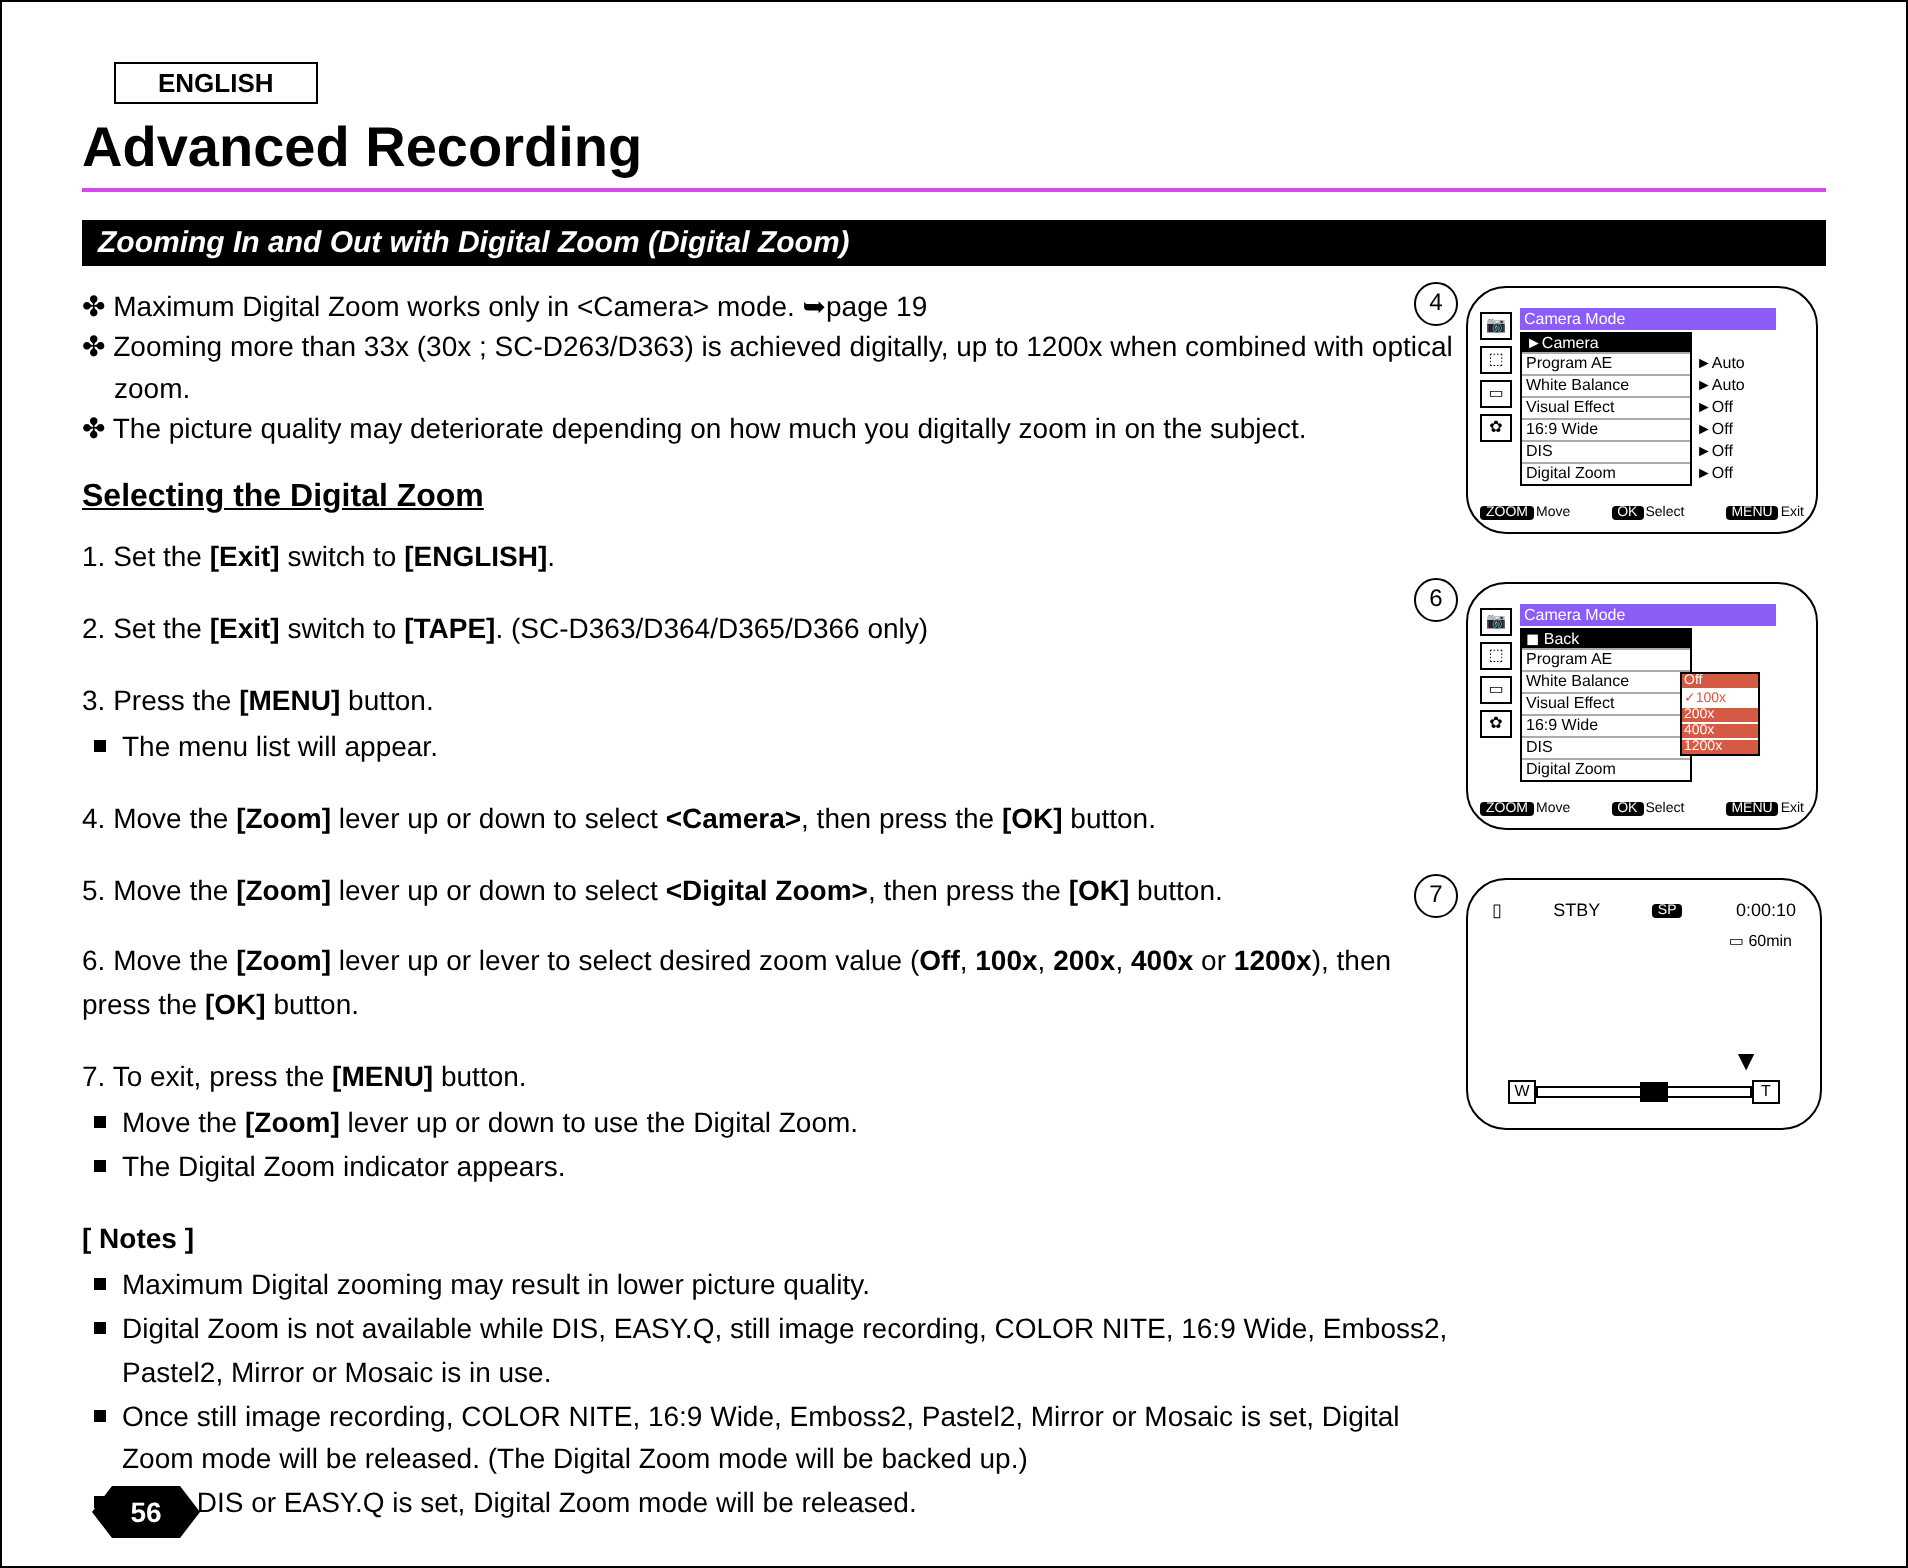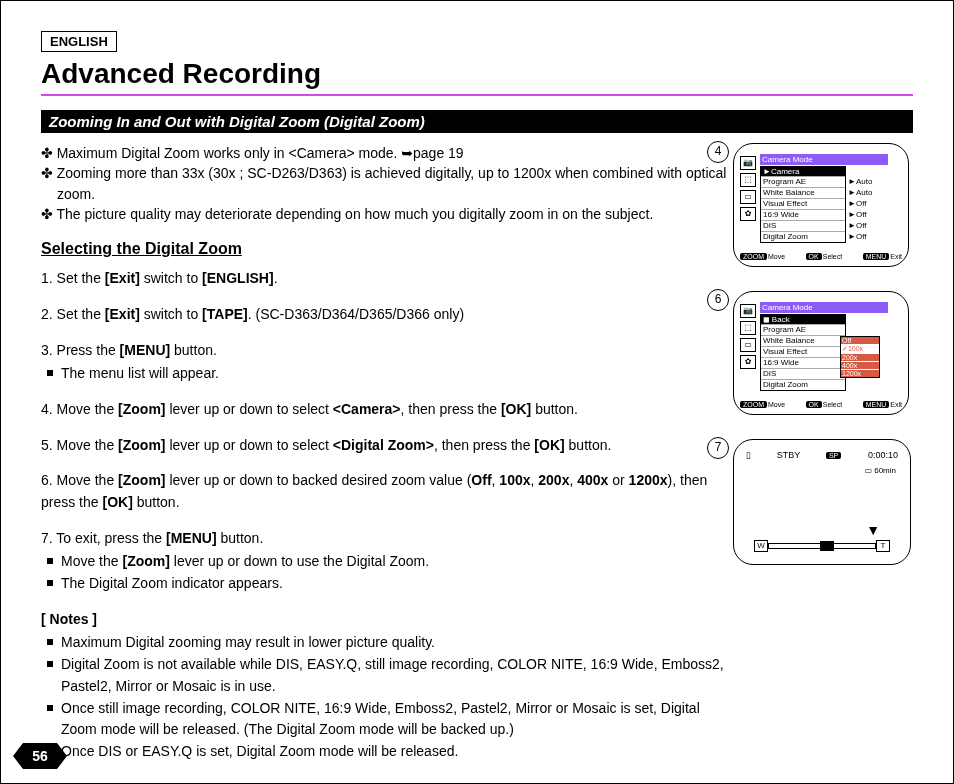--- a/index.html
+++ b/index.html
@@ -16,24 +16,24 @@
     width: 954px;
     height: 784px;
     border: 1px solid #000;
     box-sizing: border-box;
     padding: 30px 40px 10px 40px;
     position: relative;
   }
   .lang-box {
     display: inline-block;
     border: 1px solid #000;
-    padding: 2px 8px;
+    padding: 2px 21px;
     font-weight: bold;
     font-size: 13px;
-    margin-left: 0;
+    margin-left: 16px;
     margin-bottom: 6px;
   }
   .title {
     font-size: 28px;
     font-weight: bold;
     border-bottom: 2px solid #d946ef;
     padding-bottom: 4px;
     margin-bottom: 14px;
   }
   .section-header {
@@ -292,21 +292,21 @@
     position: absolute;
     left: 0;
     top: -3px;
     height: 10px;
     width: 48%;
     border-right: 14px solid #000;
   }
   
   .page-badge {
     position: absolute;
-    left: 12px;
+    left: 45px;
     bottom: 14px;
     width: 54px;
     height: 26px;
   }
   .page-badge svg {
     width: 54px;
     height: 26px;
   }
 </style>
 </head>
@@ -340,21 +340,21 @@
             <li>The menu list will appear.</li>
           </ul>
         </div>
         <div class="step">
           <span>4.</span> <span>Move the</span> <b>[Zoom]</b> <span>lever up or down to select</span> <b>&lt;Camera&gt;</b><span>, then press the </span><b>[OK]</b><span> button.</span>
         </div>
         <div class="step">
           <span>5.</span> <span>Move the</span> <b>[Zoom]</b> <span>lever up or down to select</span> <b>&lt;Digital Zoom&gt;</b><span>, then press the </span><b>[OK]</b><span> button.</span>
         </div>
         <div class="step">
-          <span>6.</span> <span>Move the</span> <b>[Zoom]</b> <span>lever up or down to backed desired zoom value (</span><b>Off</b>, <b>100x</b>, <b>200x</b>, <b>400x</b> or <b>1200x</b><span>), then press the </span><b>[OK]</b><span> button.</span>
+          <span>6.</span> <span>Move the</span> <b>[Zoom]</b> <span>lever up or lever to select desired zoom value (</span><b>Off</b>, <b>100x</b>, <b>200x</b>, <b>400x</b> or <b>1200x</b><span>), then press the </span><b>[OK]</b><span> button.</span>
         </div>
         <div class="step">
           <span>7.</span> <span>To exit, press the</span> <b>[MENU]</b> <span>button.</span>
           <ul class="sq">
             <li>Move the <b>[Zoom]</b> lever up or down to use the Digital Zoom.</li>
             <li>The Digital Zoom indicator appears.</li>
           </ul>
         </div>
 
         <div class="notes-head">[ Notes ]</div>

